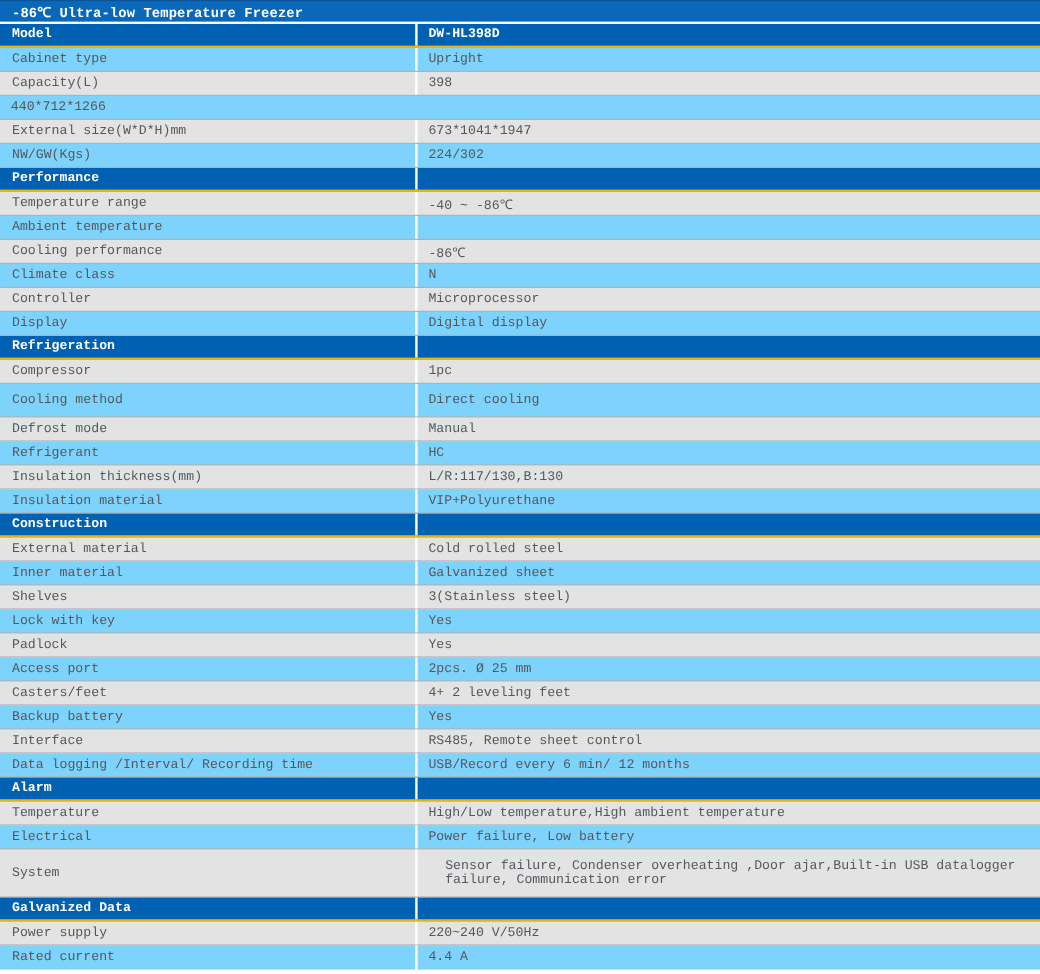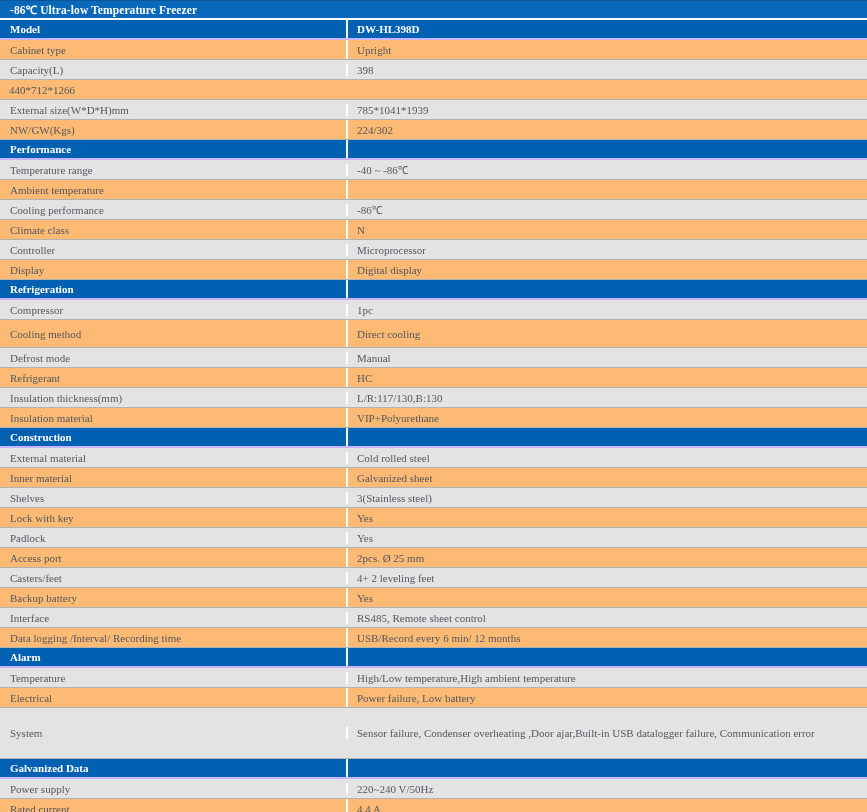--- a/index.html
+++ b/index.html
@@ -1,19 +1,19 @@
 <!DOCTYPE html>
 <html><head>
 <meta charset="utf-8">
 <style>
   html, body { margin: 0; padding: 0; background: #ffffff; }
   .spec-table {
     width: 867px;
     height: 812px;
-    font-family: Liberation Serif, serif;
+    font-family: Liberation Mono, monospace;
     font-size: 11px;
     color: #54585e;
     background: #ffffff;
     overflow: hidden;
   }
   .banner {
     height: 20px;
     box-sizing: border-box;
     background: #0968b9;
     border-bottom: 2px solid #ffffff;
@@ -45,27 +45,27 @@
     box-sizing: border-box;
     padding-left: 9px;
     padding-right: 15px;
     display: flex;
     align-items: center;
   }
   .blue-row {
     background: #0061b3;
     color: #ffffff;
     font-weight: bold;
-    border-bottom: 2px solid #c4b5fd;
+    border-bottom: 2px solid #eab308;
   }
   .data-row { border-bottom: 1px solid #b2b2b2; }
-  .data-row.light { background: #fdba74; }
-  .data-row.dark  { background: #e3e3e4; align-items: center; }
+  .data-row.light { background: #7dd3fc; }
+  .data-row.dark  { background: #e3e3e4; }
   .data-row.tall  { height: 28px; }
-  .data-row.xtall { height: 51px; }
+  .data-row.xtall { height: 40px; gap: 14px; }
   .data-row:last-child { border-bottom: none; }
 </style>
 </head>
 <body>
 
 <div class="spec-table">
   <div class="banner">
     <span>-86℃ Ultra-low Temperature Freezer</span>
   </div>
   <div class="row blue-row">
@@ -79,21 +79,21 @@
       </div>
       <div class="row data-row dark">
         <div class="label">Capacity(L)</div>
         <div class="value">398</div>
       </div>
       <div class="row data-row light">
         <div class="value">440*712*1266</div>
       </div>
       <div class="row data-row dark">
         <div class="label">External size(W*D*H)mm</div>
-        <div class="value">785*1041*1939</div>
+        <div class="value">673*1041*1947</div>
       </div>
       <div class="row data-row light">
         <div class="label">NW/GW(Kgs)</div>
         <div class="value">224/302</div>
       </div>
       <div class="row blue-row">
         <div class="label">Performance</div>
         <div class="value"></div>
       </div>
       <div class="row data-row dark">

